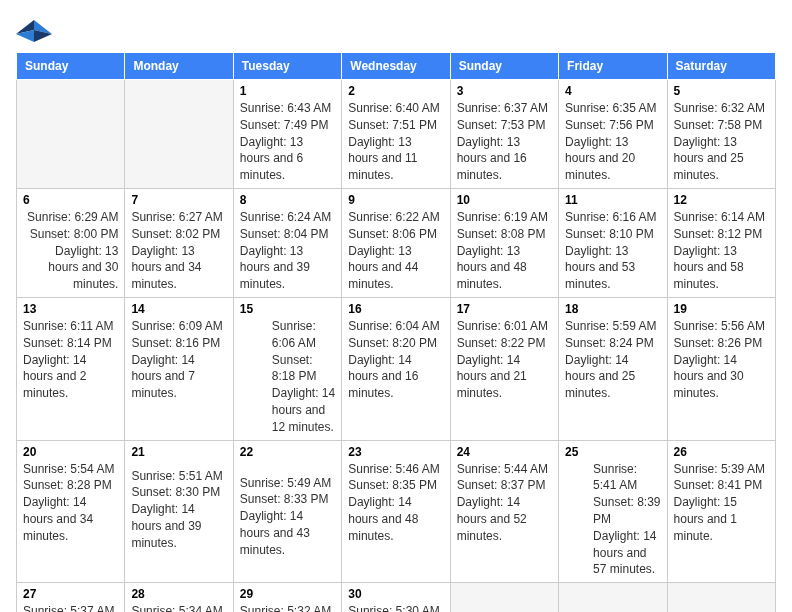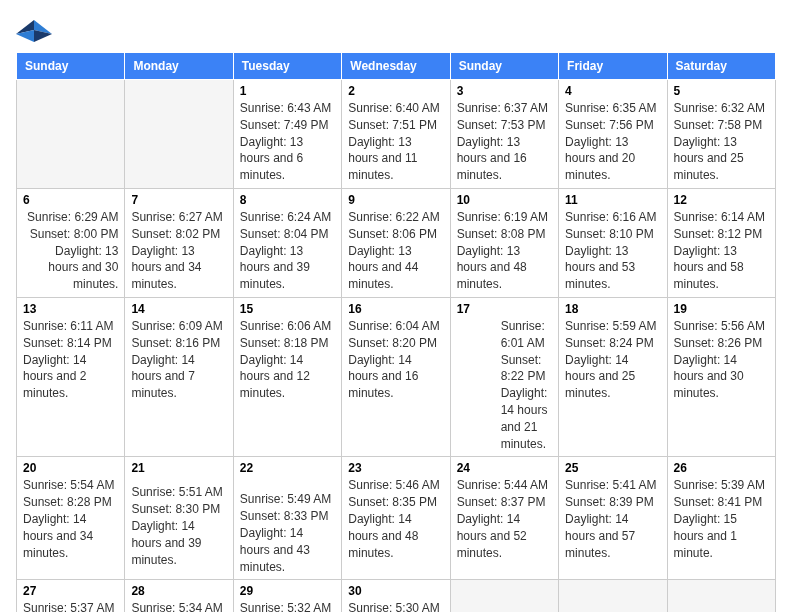--- a/index.html
+++ b/index.html
@@ -217,33 +217,33 @@
 Daylight: 14 hours and 2 minutes.</div>
         </td>
         <td>
           <span class="day-number">14</span>
           <div class="day-info" style="white-space: pre-line;">Sunrise: 6:09 AM
 Sunset: 8:16 PM
 Daylight: 14 hours and 7 minutes.</div>
         </td>
         <td>
           <span class="day-number">15</span>
-          <div class="day-info" style="white-space: pre-line;">Sunrise: 6:06 AM
+          <div class="day-info" style="white-space: pre-line; margin-left: 32px;">Sunrise: 6:06 AM
 Sunset: 8:18 PM
 Daylight: 14 hours and 12 minutes.</div>
         </td>
         <td>
           <span class="day-number">16</span>
           <div class="day-info" style="white-space: pre-line;">Sunrise: 6:04 AM
 Sunset: 8:20 PM
 Daylight: 14 hours and 16 minutes.</div>
         </td>
         <td>
           <span class="day-number">17</span>
-          <div class="day-info" style="white-space: pre-line; margin-left: 44px;">Sunrise: 6:01 AM
+          <div class="day-info" style="white-space: pre-line;">Sunrise: 6:01 AM
 Sunset: 8:22 PM
 Daylight: 14 hours and 21 minutes.</div>
         </td>
         <td>
           <span class="day-number">18</span>
           <div class="day-info" style="white-space: pre-line;">Sunrise: 5:59 AM
 Sunset: 8:24 PM
 Daylight: 14 hours and 25 minutes.</div>
         </td>
         <td>
@@ -279,21 +279,21 @@
 Daylight: 14 hours and 48 minutes.</div>
         </td>
         <td>
           <span class="day-number">24</span>
           <div class="day-info" style="white-space: pre-line;">Sunrise: 5:44 AM
 Sunset: 8:37 PM
 Daylight: 14 hours and 52 minutes.</div>
         </td>
         <td>
           <span class="day-number">25</span>
-          <div class="day-info" style="white-space: pre-line;">Sunrise: 5:41 AM
+          <div class="day-info" style="white-space: pre-line; margin-left: 28px;">Sunrise: 5:41 AM
 Sunset: 8:39 PM
 Daylight: 14 hours and 57 minutes.</div>
         </td>
         <td>
           <span class="day-number">26</span>
           <div class="day-info" style="white-space: pre-line;">Sunrise: 5:39 AM
 Sunset: 8:41 PM
 Daylight: 15 hours and 1 minute.</div>
         </td>
       </tr>

